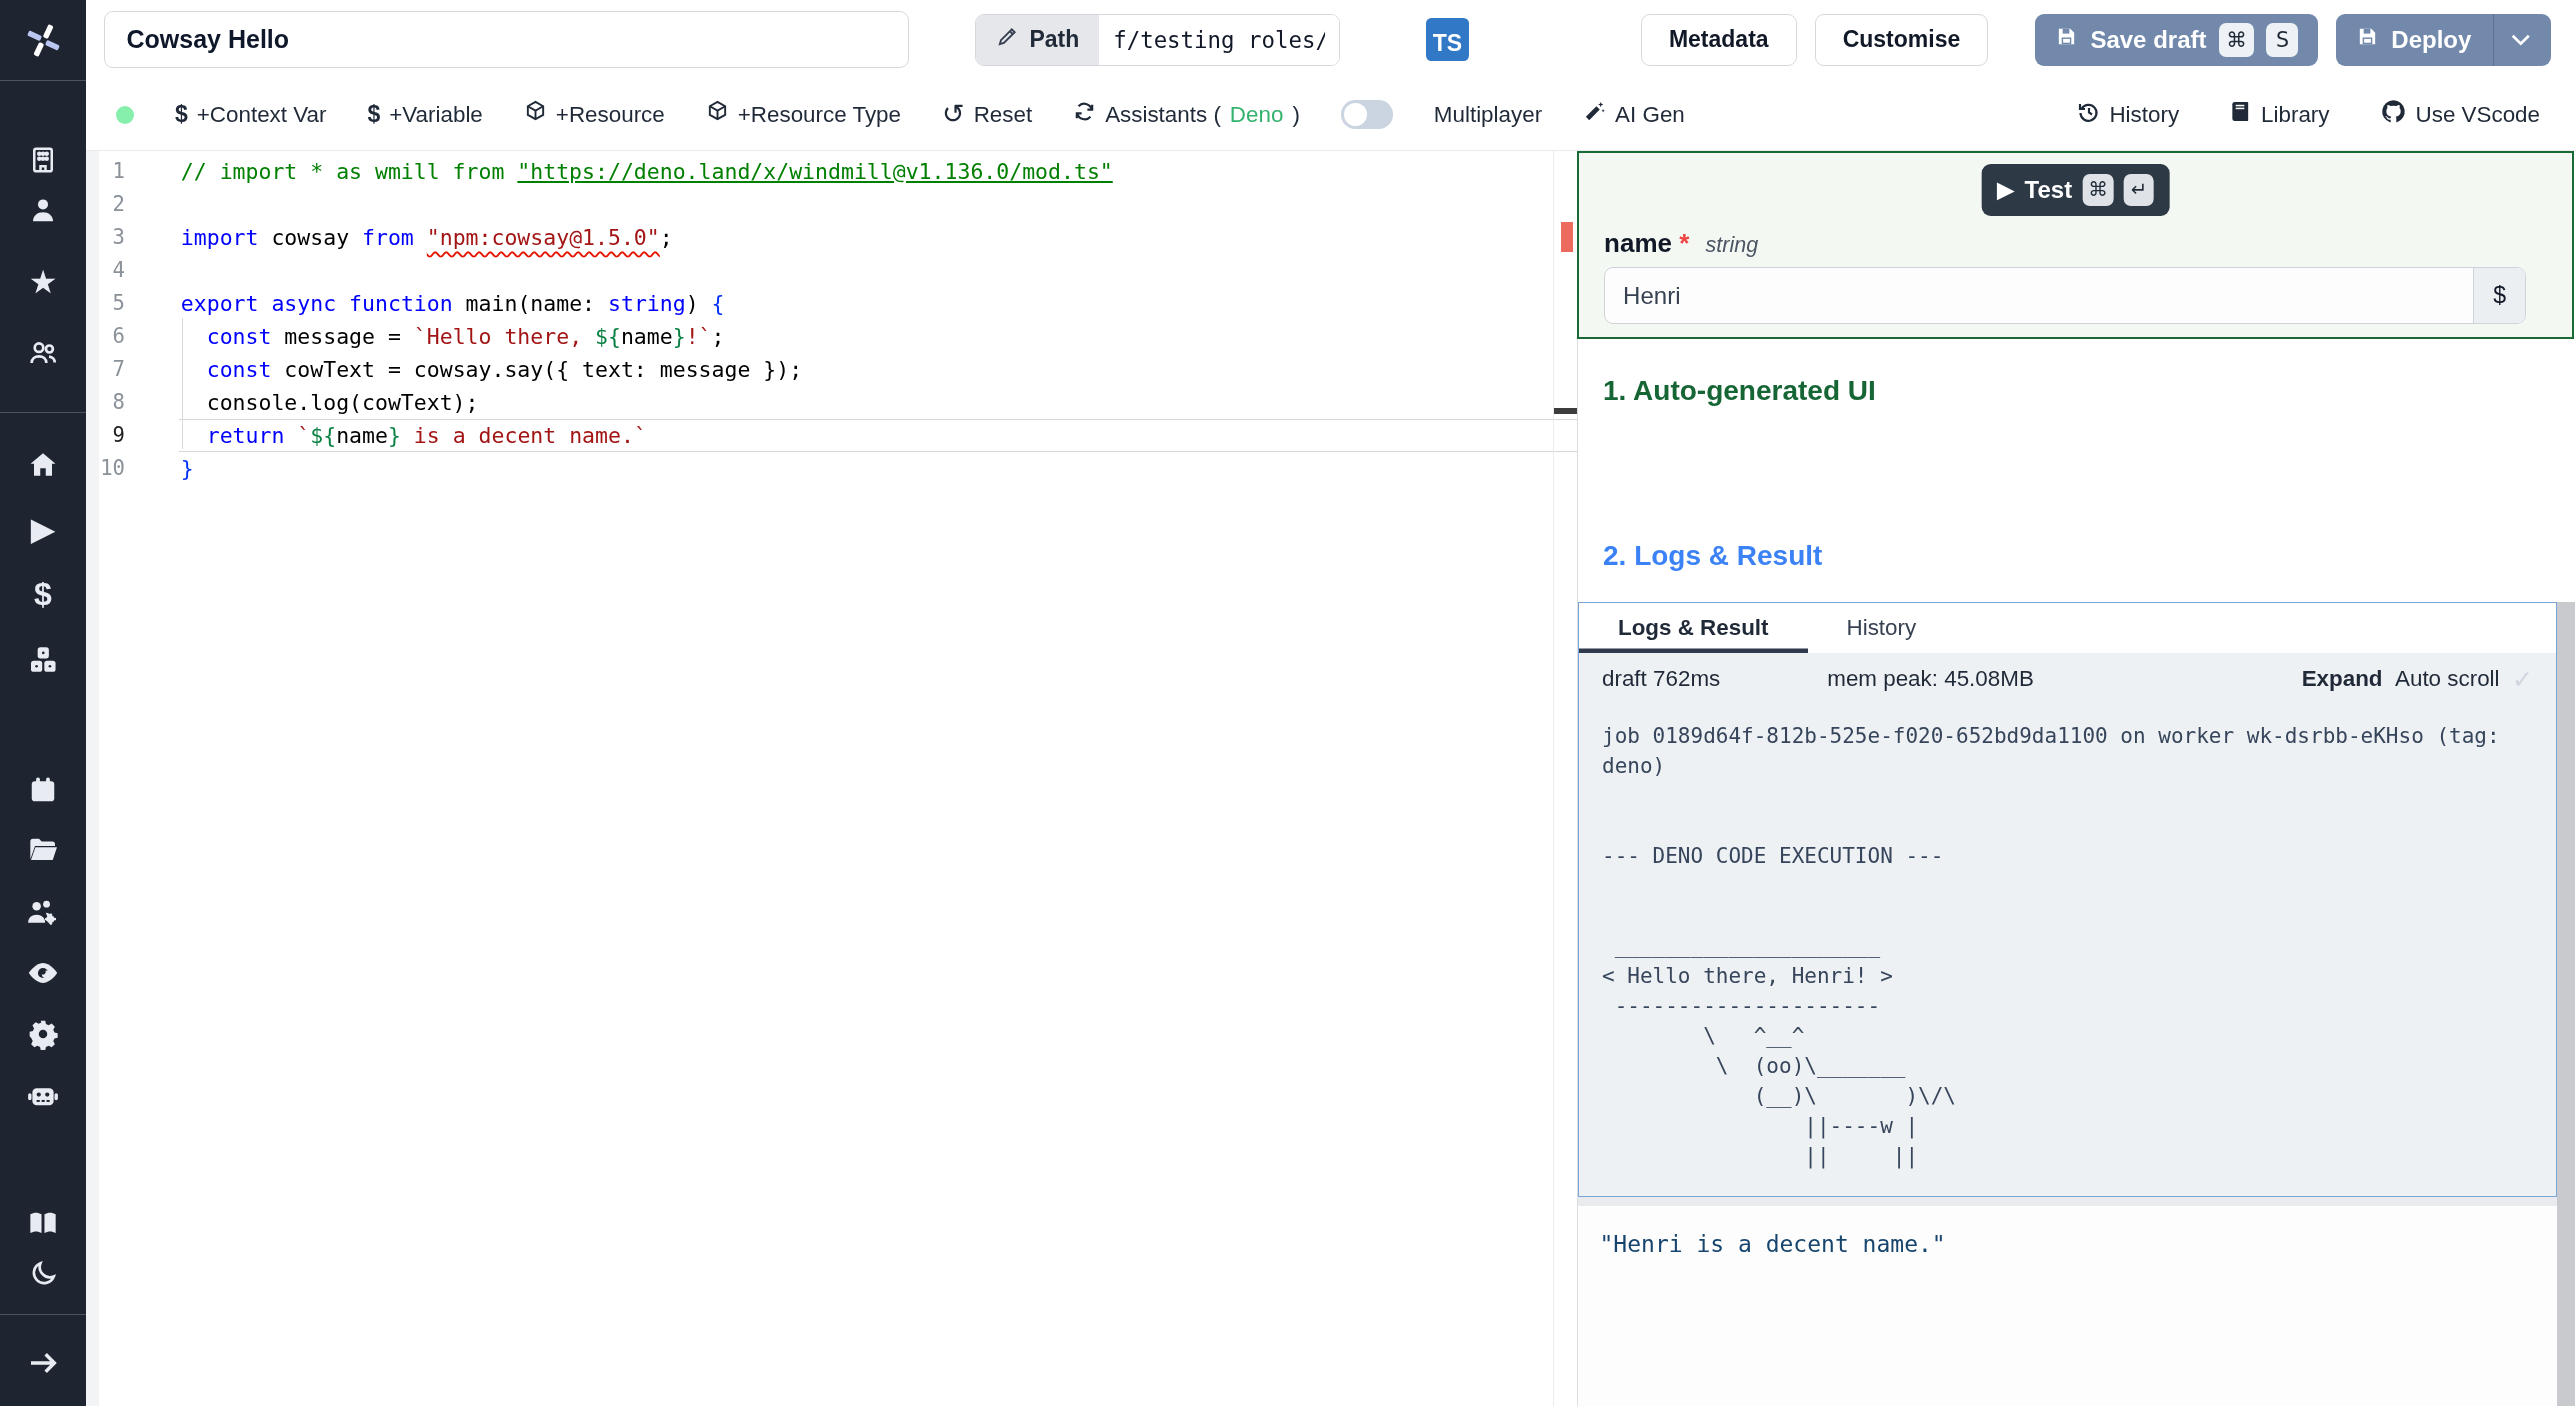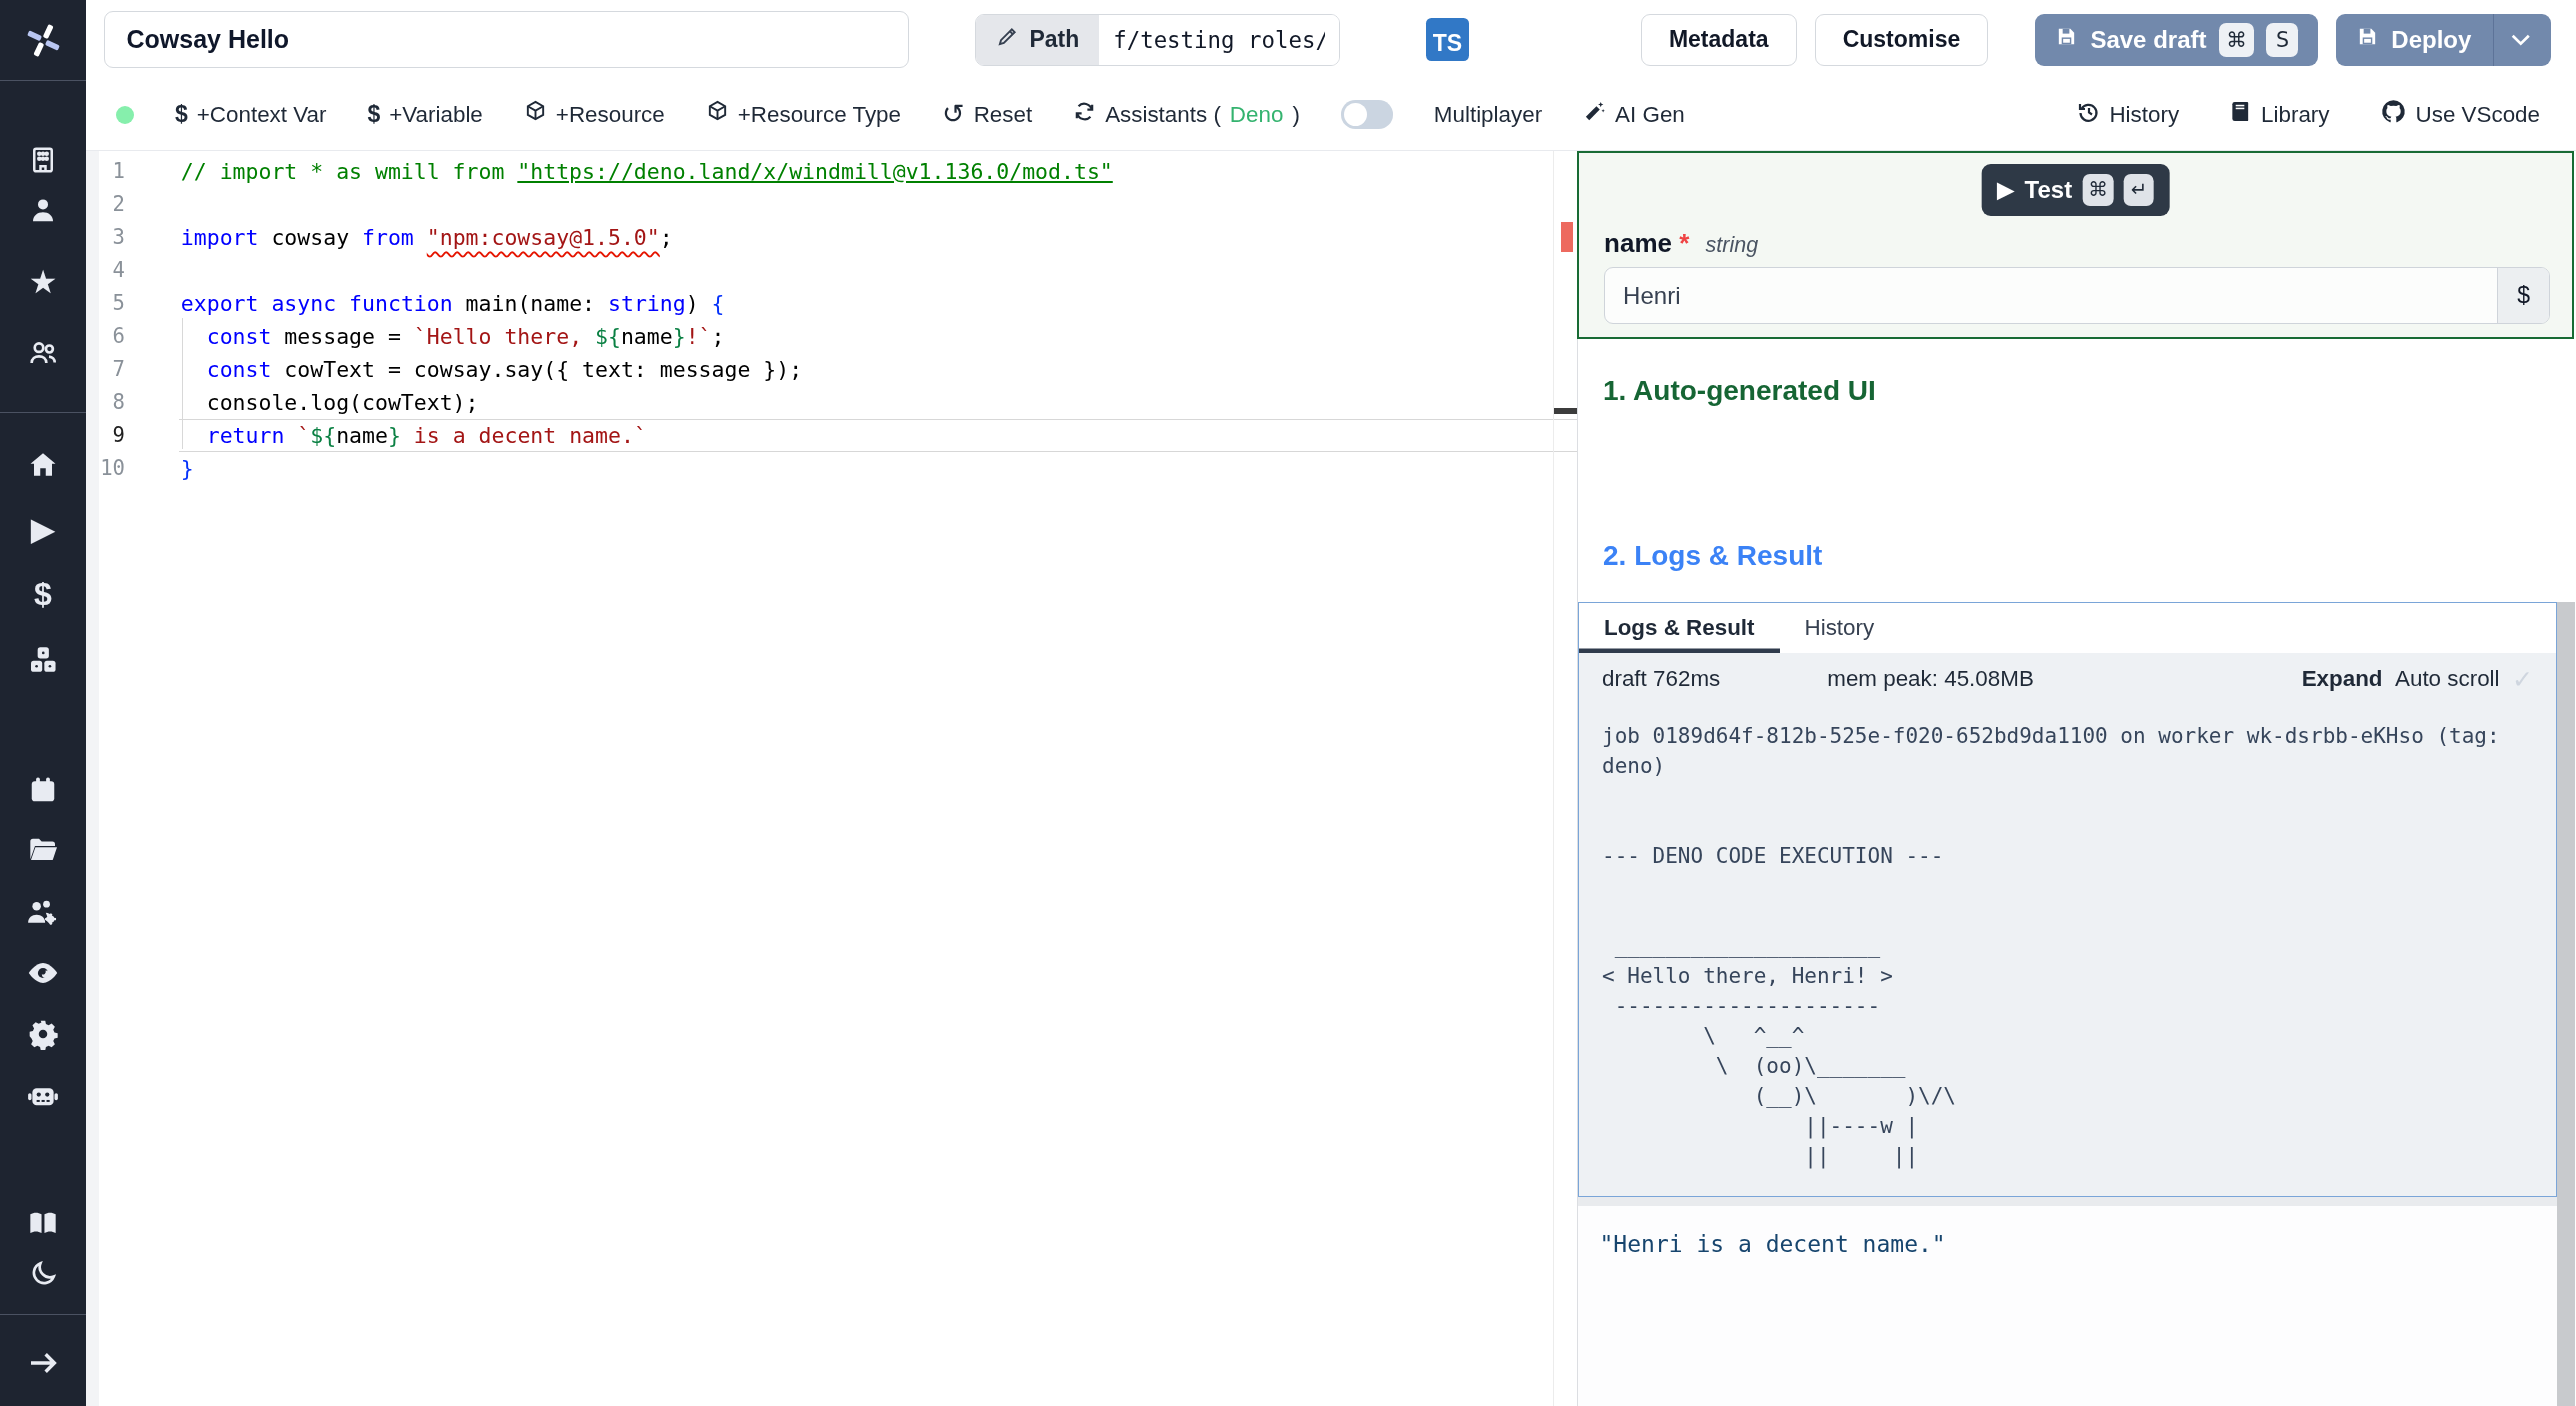--- a/index.html
+++ b/index.html
@@ -80,32 +80,32 @@
   .test-btn { position:absolute; left:50%; transform:translateX(-50%); top:10.7px; display:flex; align-items:center; gap:10.7px;
     background:#2e3946; color:#fff; border:none; border-radius:9px; height:52px; padding:0 16px;
     font:700 24px "Liberation Sans",sans-serif; cursor:pointer; }
   .test-btn .play { font-size:21.5px; }
   .kbd2 { background:#dfe3e8; color:#1f2937; border-radius:7.2px; min-width:30px; height:32px; padding:0 5.4px;
     display:flex; align-items:center; justify-content:center; font:500 19.7px "DejaVu Sans",sans-serif; }
   .field-label { position:absolute; left:25px; top:75px; display:flex; align-items:baseline; gap:7.2px; }
   .fname { font:700 26px "Liberation Sans",sans-serif; color:#111827; }
   .freq { color:#ef4444; font:700 26px "Liberation Sans",sans-serif; }
   .ftype { font-style:italic; font-size:21.5px; color:#4b5563; margin-left:9px; }
-  .field-input-wrap { position:absolute; left:25px; right:22px; top:114px; height:57px; display:flex;
+  .field-input-wrap { position:absolute; left:25px; right:46px; top:114px; height:57px; display:flex;
     border:0.9px solid #cfd4da; border-radius:9px; overflow:hidden; background:#fcfdfc; }
   .field-input-wrap input { flex:1; border:none; outline:none; background:transparent; padding:0 18px;
     font:24px "Liberation Sans",sans-serif; color:#374151; }
   .dollar-suffix { width:52px; background:#eceff1; border:none; border-left:0.9px solid #cfd4da;
     font:23px "Liberation Sans",sans-serif; color:#111827; cursor:pointer; }
   .h-green { position:absolute; left:25px; top:224px; font:700 28px "Liberation Sans",sans-serif; color:#166534; }
   .h-blue  { position:absolute; left:25px; top:389px; font:700 28px "Liberation Sans",sans-serif; color:#3b82f6; }
   .logsbox { position:absolute; left:0; top:451px; width:979px; height:595px; border:1.8px solid #7aa5d8;
     background:#eef1f4; display:flex; flex-direction:column; }
   .tabs { height:50px; background:#fff; display:flex; flex-shrink:0; }
-  .tab { display:flex; align-items:center; padding:0 25px; font:400 22.4px "Liberation Sans",sans-serif; color:#374151; cursor:pointer; }
+  .tab { display:flex; align-items:center; padding:0 39px; font:400 22.4px "Liberation Sans",sans-serif; color:#374151; cursor:pointer; }
   .tab.active { font-weight:600; color:#1f2937; box-shadow:inset 0 -4.5px 0 #2f3b4c; }
   .meta { height:52px; display:flex; align-items:center; gap:9px; padding:0 23px; flex-shrink:0;
     font:22.4px "Liberation Sans",sans-serif; color:#1f2937; }
   .meta .mem { margin-left:98px; }
   .meta-right { margin-left:auto; display:flex; align-items:center; gap:12.5px;text-align:center; }
   .meta-right b { font-weight:700; cursor:pointer; }
   .check { color:#cfd6df; font-size:25px; }
   .logpre { flex:1; padding:16px 23px; font:21px/30px "DejaVu Sans Mono",monospace; color:#36455b;
     white-space:pre-wrap; overflow:hidden; }
   .resize-strip { position:absolute; left:0; top:1046px; width:979px; height:9px; background:#e9ebee; cursor:row-resize; }

